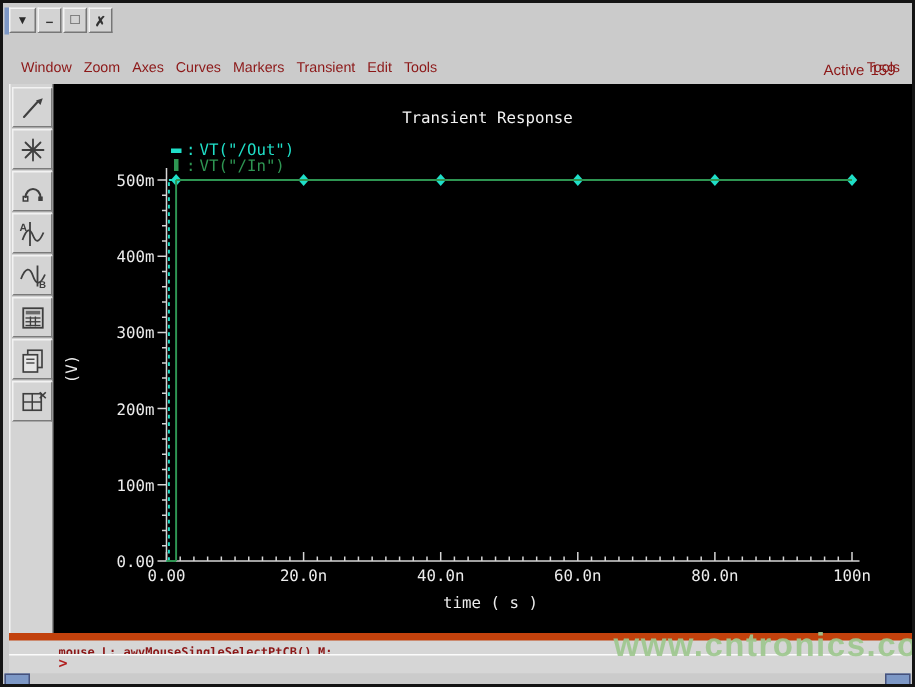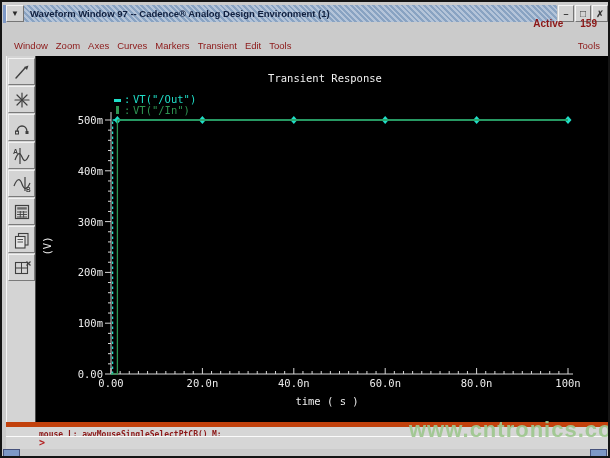--- a/index.html
+++ b/index.html
@@ -11,22 +11,22 @@
   .win-menu-btn{width:18px;height:17px;background:#d3d3d3;border:1px solid;border-color:#f4f4f4 #767676 #767676 #f4f4f4;
     display:flex;align-items:center;justify-content:center;font-size:8px;color:#2a2a2a;cursor:default}
   .title-stripes{flex:1;background:repeating-linear-gradient(45deg,#b4c4d9 0 2px,#89a3c2 2px 4px);
     display:flex;align-items:center;padding-left:6px;overflow:hidden}
   .title-text{font-size:9.5px;font-weight:bold;color:#101f3e;white-space:nowrap}
   .win-btn{width:16px;height:17px;background:#d3d3d3;border:1px solid;border-color:#f4f4f4 #767676 #767676 #f4f4f4;
     display:flex;align-items:center;justify-content:center;font-size:9px;color:#333;font-weight:bold;margin-left:1px}
   .corner-strip{position:absolute;width:3px;height:18px;top:3px;background:#7d98c6}
 
   
-  .active-row{position:absolute;top:15px;right:11px;height:13px;display:flex;gap:17px;align-items:center;
-    color:#8c1717;font-size:10px;font-weight:bold}
+  .active-row{position:absolute;top:39px;right:11px;height:13px;display:flex;gap:4px;align-items:center;
+    color:#8c1717;font-size:10px;font-weight:normal}
 
   
   .menubar{position:absolute;top:35px;left:12px;width:586px;height:16px;display:flex;align-items:center;
     color:#8c1717;font-size:9.5px;font-weight:normal}
   .menu-items{display:flex;gap:8px}
   .menu-item{cursor:default;white-space:nowrap}
   .menu-help{margin-left:auto}
 
   
   .main{position:absolute;left:4px;top:54px;width:602px;height:366px;background:#000}
@@ -54,23 +54,20 @@
 <body>
 
 <div class="window">
 
   <div class="corner-strip" style="left:1px"></div>
   <div class="corner-strip" style="left:606px"></div>
 
   <div class="titlebar">
     <div class="win-menu-btn">
       <span>▼</span>
-    </div>
-    <div class="title-stripes">
-      <span class="title-text">Waveform Window 97 -- Cadence® Analog Design Environment (1)</span>
     </div>
     <div class="win-btn">
       <span>–</span>
     </div>
     <div class="win-btn">
       <span style="font-size:10px">□</span>
     </div>
     <div class="win-btn">
       <span>✗</span>
     </div>

